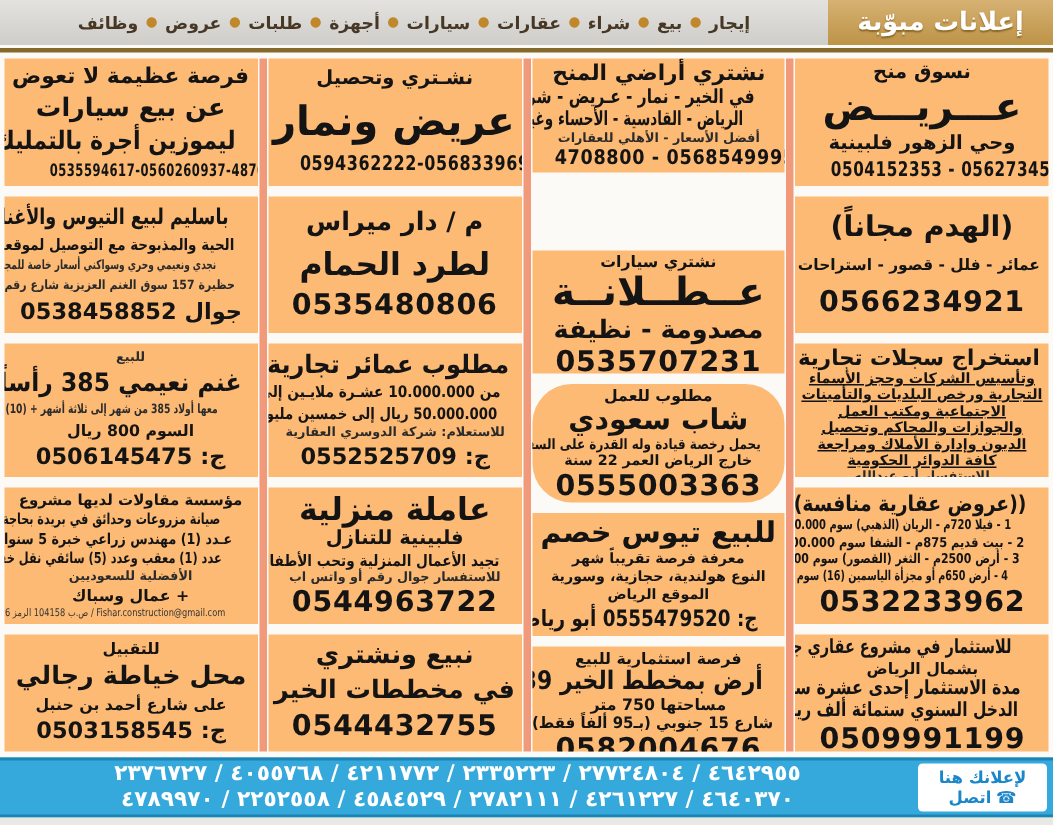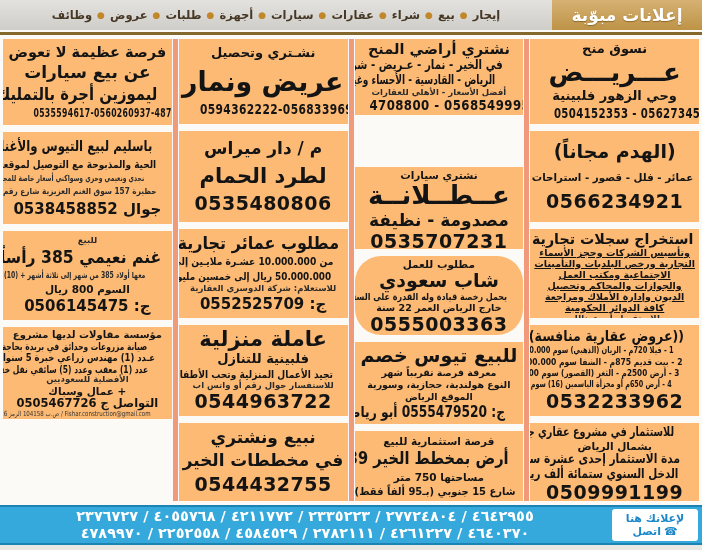--- a/index.html
+++ b/index.html
@@ -168,20 +168,21 @@
           <div class="l-tiny2">معرفة فرصة تقريباً شهر</div>
           <div class="l-tiny2">النوع هولندية، حجازية، وسورية</div>
           <div class="l-tiny2">الموقع الرياض</div>
           <div class="l-phone-mixed" style="transform: scaleX(0.817259); transform-origin: center center;">ج: 0555479520 أبو رياض</div>
         </div>
         <div class="ad" style="height: 79px;">
           <div class="l-small">فرصة استثمارية للبيع</div>
           <div class="l-big" style="transform: scaleX(0.860963); transform-origin: center center;">أرض بمخطط الخير 39</div>
           <div class="l-small">مساحتها 750 متر</div>
           <div class="l-small" style="transform: scaleX(0.947059); transform-origin: center center;">شارع 15 جنوبي (بـ95 ألفاً فقط)</div>
+          <div class="l-phone">0582004676</div>
         </div>
       </div>
       <div class="gutter"></div>
       <div class="col">
         <div class="ad" style="height: 86px;">
           <div class="l-med">نشـتري وتحصيل</div>
           <div class="l-giant2" style="transform: scaleX(0.993827); transform-origin: center center;">عريض ونمار</div>
           <div class="l-phone-sm" style="transform: scaleX(0.789216); transform-origin: center center;">0594362222-0568339695</div>
         </div>
         <div class="ad" style="height: 92px;">
@@ -231,22 +232,27 @@
           <div class="l-small">السوم 800 ريال</div>
           <div class="l-phone-mixed">ج: 0506145475</div>
         </div>
         <div class="ad" style="height: 92px;">
           <div class="l-small2">مؤسسة مقاولات لديها مشروع</div>
           <div class="l-small2" style="transform: scaleX(0.74537); transform-origin: center center;">صيانة مزروعات وحدائق في بريدة بحاجة إلى</div>
           <div class="l-small2" style="transform: scaleX(0.842932); transform-origin: center center;">عـدد (1) مهندس زراعي خبرة 5 سنوات</div>
           <div class="l-small2" style="transform: scaleX(0.755869); transform-origin: center center;">عدد (1) معقب وعدد (5) سائقي نقل خفيف</div>
           <div class="l-tiny">الأفضلية للسعوديين</div>
           <div class="l-small">+ عمال وسباك</div>
-          <div class="l-phone-mixed-sm">التواصل ج 0505467726</div>
           <div class="l-micro" style="transform: scaleX(0.785366); transform-origin: center center;">Fishar.construction@gmail.com / ص.ب 104158 الرمز 11626</div>
+        </div>
+        <div class="ad" style="height: 79px;">
+          <div class="l-small">للتقبيل</div>
+          <div class="l-big">محل خياطة رجالي</div>
+          <div class="l-small">على شارع أحمد بن حنبل</div>
+          <div class="l-phone-mixed">ج: 0503158545</div>
         </div>
       </div>
     </main>
 
   <footer>
     <div class="contact">
       <div>لإعلانك هنا</div>
       <div class="call">
         <span class="ico">☎</span>
         <span>اتصل</span>

